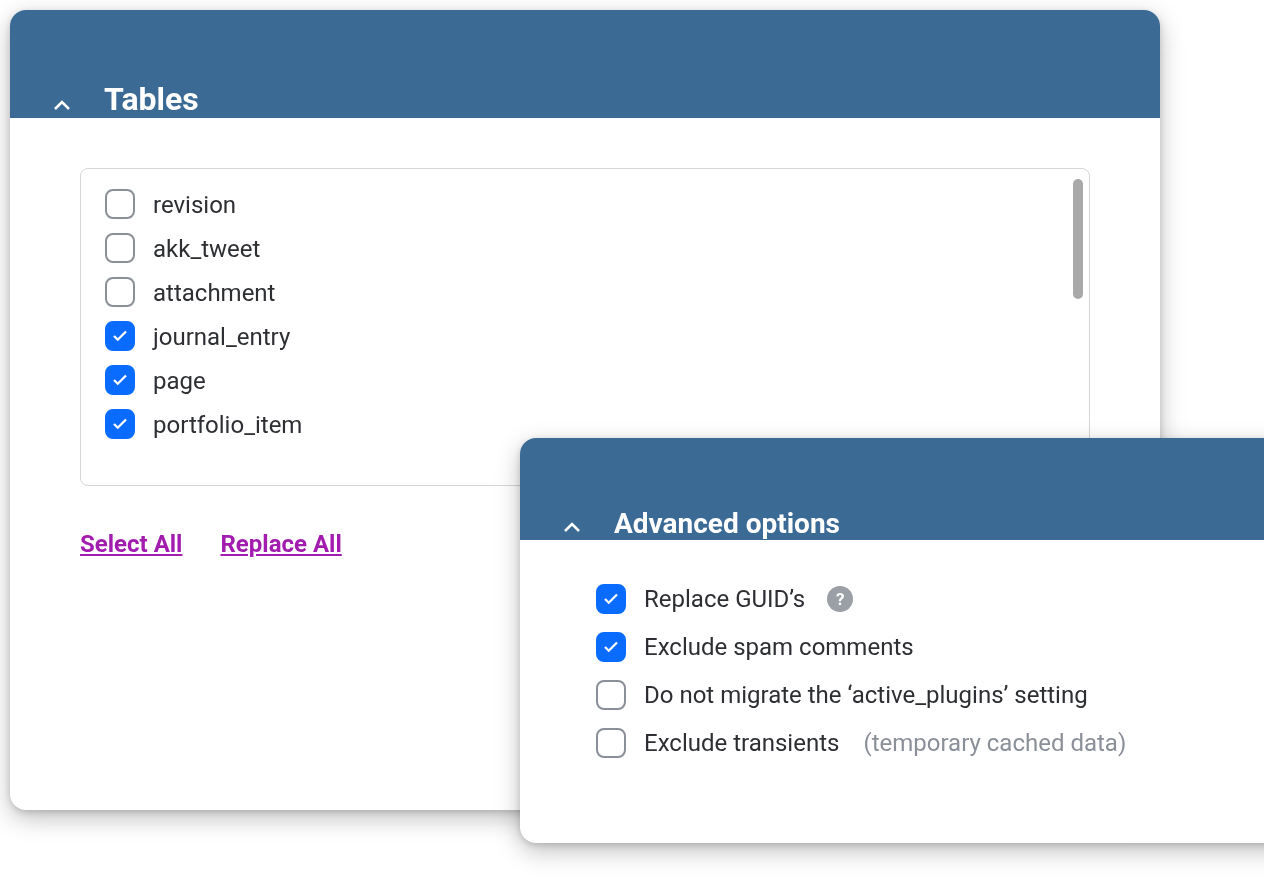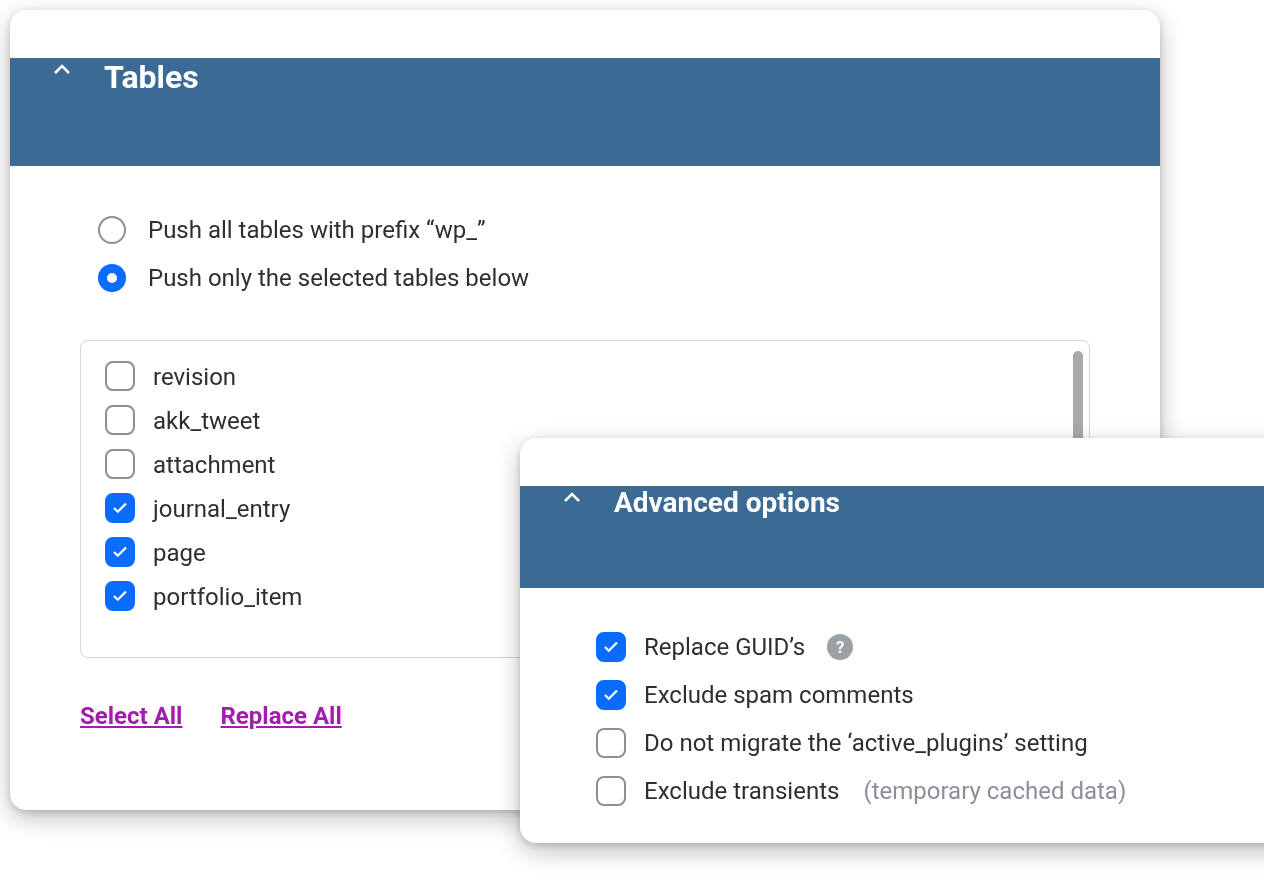--- a/index.html
+++ b/index.html
@@ -30,24 +30,23 @@
     .panel-advanced {
       top: 438px;
       left: 520px;
       width: 784px;
       height: 405px;
     }
     .panel-header {
       background: #3b6a95;
       color: #ffffff;
       display: flex;
-      align-items: flex-start;
+      align-items: flex-end;
       padding: 0 40px;
       gap: 30px;
-      margin-top: 48px;
     }
     .panel-tables .panel-header {
       height: 108px;
     }
     .panel-advanced .panel-header {
       height: 102px;
     }
     .chevron {
       display: flex;
       align-items: center;
@@ -218,30 +217,20 @@
 <div class="panel panel-tables">
   <div class="panel-header">
     <span class="chevron">
       <svg viewBox="0 0 24 24">
           <polyline points="5 15 12 8 19 15"></polyline>
         </svg>
     </span>
     <span class="panel-title">Tables</span>
   </div>
   <div class="panel-body">
-    <div class="radio-group">
-      <div class="radio-row">
-        <span class="radio"></span>
-        <span class="radio-label">Push all tables with prefix “wp_”</span>
-      </div>
-      <div class="radio-row">
-        <span class="radio checked"></span>
-        <span class="radio-label">Push only the selected tables below</span>
-      </div>
-    </div>
 
     <div class="table-list-wrap">
       <div class="table-list">
         <div class="list-item">
           <span class="checkbox"></span>
           <span class="item-label">revision</span>
         </div>
         <div class="list-item">
           <span class="checkbox"></span>
           <span class="item-label">akk_tweet</span>

